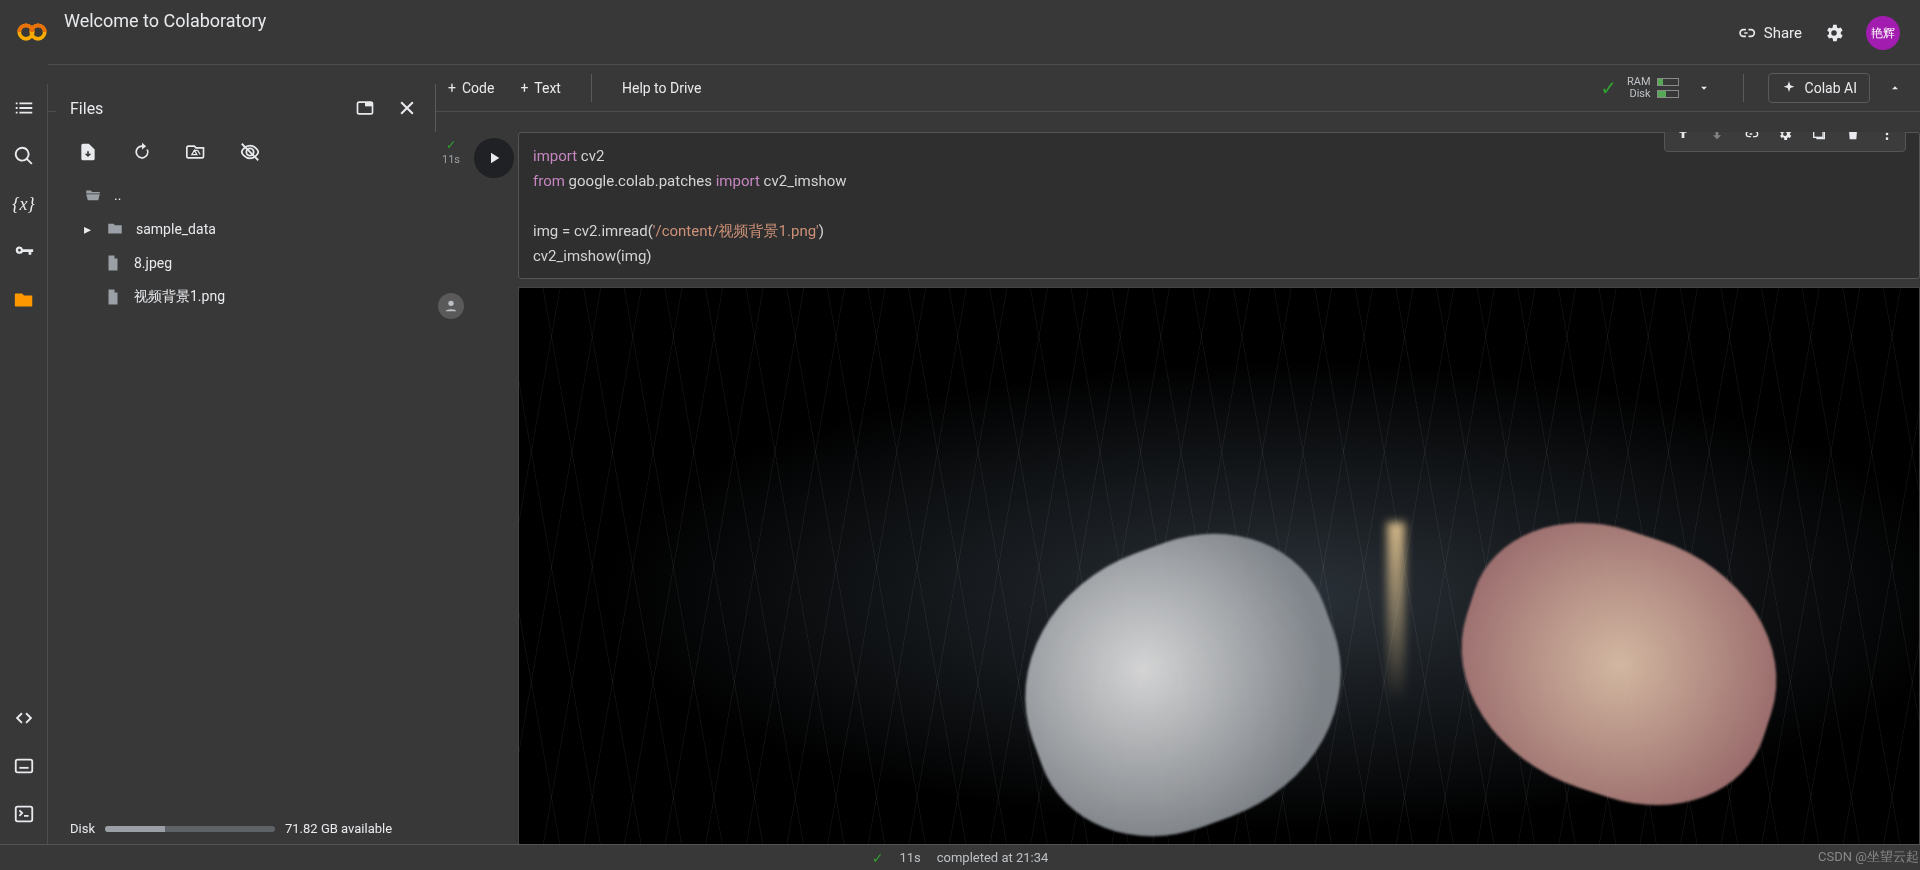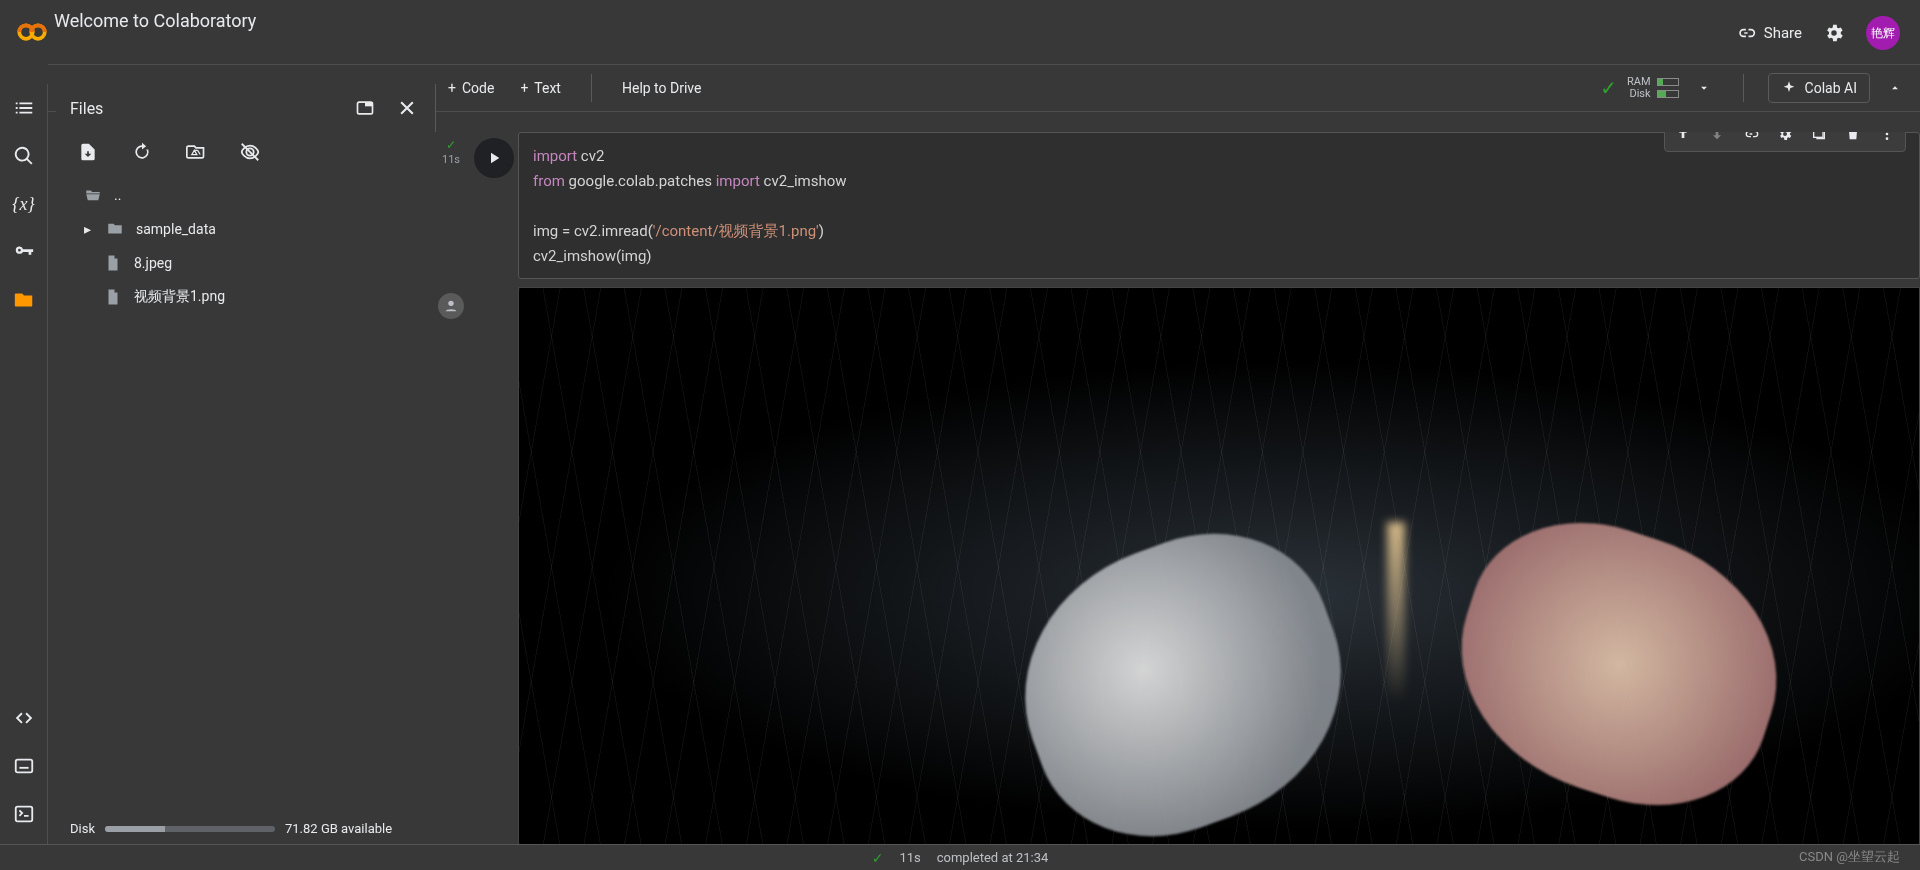--- a/index.html
+++ b/index.html
@@ -1,20 +1,20 @@
 <!DOCTYPE html>
 <html><head>
 <meta charset="utf-8">
 <style>
 * { margin:0; padding:0; box-sizing:border-box; font-family:"Google Sans",Roboto,Arial,sans-serif; }
 body { background:#383838; color:#e8eaed; width:1920px; height:870px; overflow:hidden; font-size:14px; position:relative; }
 .header { display:flex; align-items:flex-start; height:64px; padding:6px 10px 0 10px; }
 .logo { width:44px; height:44px; display:flex; align-items:center; justify-content:center; margin-top:4px; }
 .logo svg { width:36px; height:36px; }
-.header-mid { flex:1; display:flex; margin-left:0; }
+.header-mid { flex:1; display:flex; margin-left:10px; }
 .title { font-size:18px; color:#e8eaed; padding:4px 0 2px 0; }
 .menubar { display:flex; gap:2px; align-items:center; }
 .menu-item { padding:4px 10px; color:#e8eaed; cursor:pointer; font-size:14px; border-radius:4px; }
 .menu-note { color:#9aa0a6; text-decoration:underline; margin-left:6px; font-size:14px; padding:4px 0; }
 .header-right { display:flex; align-items:center; gap:18px; margin-right:10px; margin-top:10px; }
 .share-btn { display:flex; align-items:center; gap:8px; color:#e8eaed; cursor:pointer; font-size:15px; }
 .icon-btn { width:28px; height:28px; display:flex; align-items:center; justify-content:center; cursor:pointer; fill:#e8eaed; color:#e8eaed; }
 .avatar { width:34px; height:34px; border-radius:50%; background:#a21caf; color:#fff; display:flex; align-items:center; justify-content:center; font-size:12px; cursor:pointer; }
 .toolbar { height:48px; background:#383838; border-top:1px solid #4e4e4e; border-bottom:1px solid #4e4e4e; display:flex; align-items:center; margin-left:48px; }
 .side-rail { position:absolute; left:0; top:84px; width:48px; height:calc(100% - 110px); background:#383838; display:flex; flex-direction:column; align-items:center; padding-top:4px; gap:8px; border-right:1px solid #4e4e4e; }
@@ -64,21 +64,21 @@
 .grid-lines { position:absolute; inset:0; background:
   repeating-linear-gradient(100deg, rgba(255,255,255,0.05) 0 1px, transparent 1px 40px),
   repeating-linear-gradient(80deg, rgba(255,255,255,0.05) 0 1px, transparent 1px 40px),
   radial-gradient(ellipse 70% 60% at 55% 55%, rgba(120,140,160,0.35), transparent 70%);
 }
 .robot-hand { position:absolute; left:36%; top:46%; width:320px; height:280px; background:radial-gradient(circle at 40% 40%, #e8e8e8, #8a8f95 70%); border-radius:50% 40% 50% 40%; transform:rotate(-20deg); filter:blur(1px); opacity:0.9; }
 .human-hand { position:absolute; right:10%; top:44%; width:320px; height:260px; background:radial-gradient(circle at 50% 50%, #e8c9b0, #a77 80%); border-radius:40% 50% 40% 50%; transform:rotate(18deg); filter:blur(1px); opacity:0.9;}
 .glow { position:absolute; left:62%; top:42%; width:18px; height:180px; background:linear-gradient(#ffdca0, transparent); filter:blur(4px); opacity:0.8; }
 .statusbar { position:absolute; left:0; right:0; bottom:0; height:26px; background:#383838; border-top:1px solid #555; display:flex; align-items:center; justify-content:center; gap:16px; font-size:13px; color:#bdc1c6; }
 .statusbar .check { font-size:14px; }
-.watermark { position:absolute; right:20px; bottom:4px; color:#888; font-size:13px; }
+.watermark { position:absolute; right:1px; bottom:4px; color:#888; font-size:13px; }
 .hamb { width:40px; height:40px; display:flex; align-items:center; justify-content:center; cursor:pointer; }
 svg { display:block; }
 </style>
 </head>
 <body>
 
 <div class="header">
   <div class="logo">
     <svg viewBox="0 0 48 48">
         <g fill="none" stroke-width="5">

